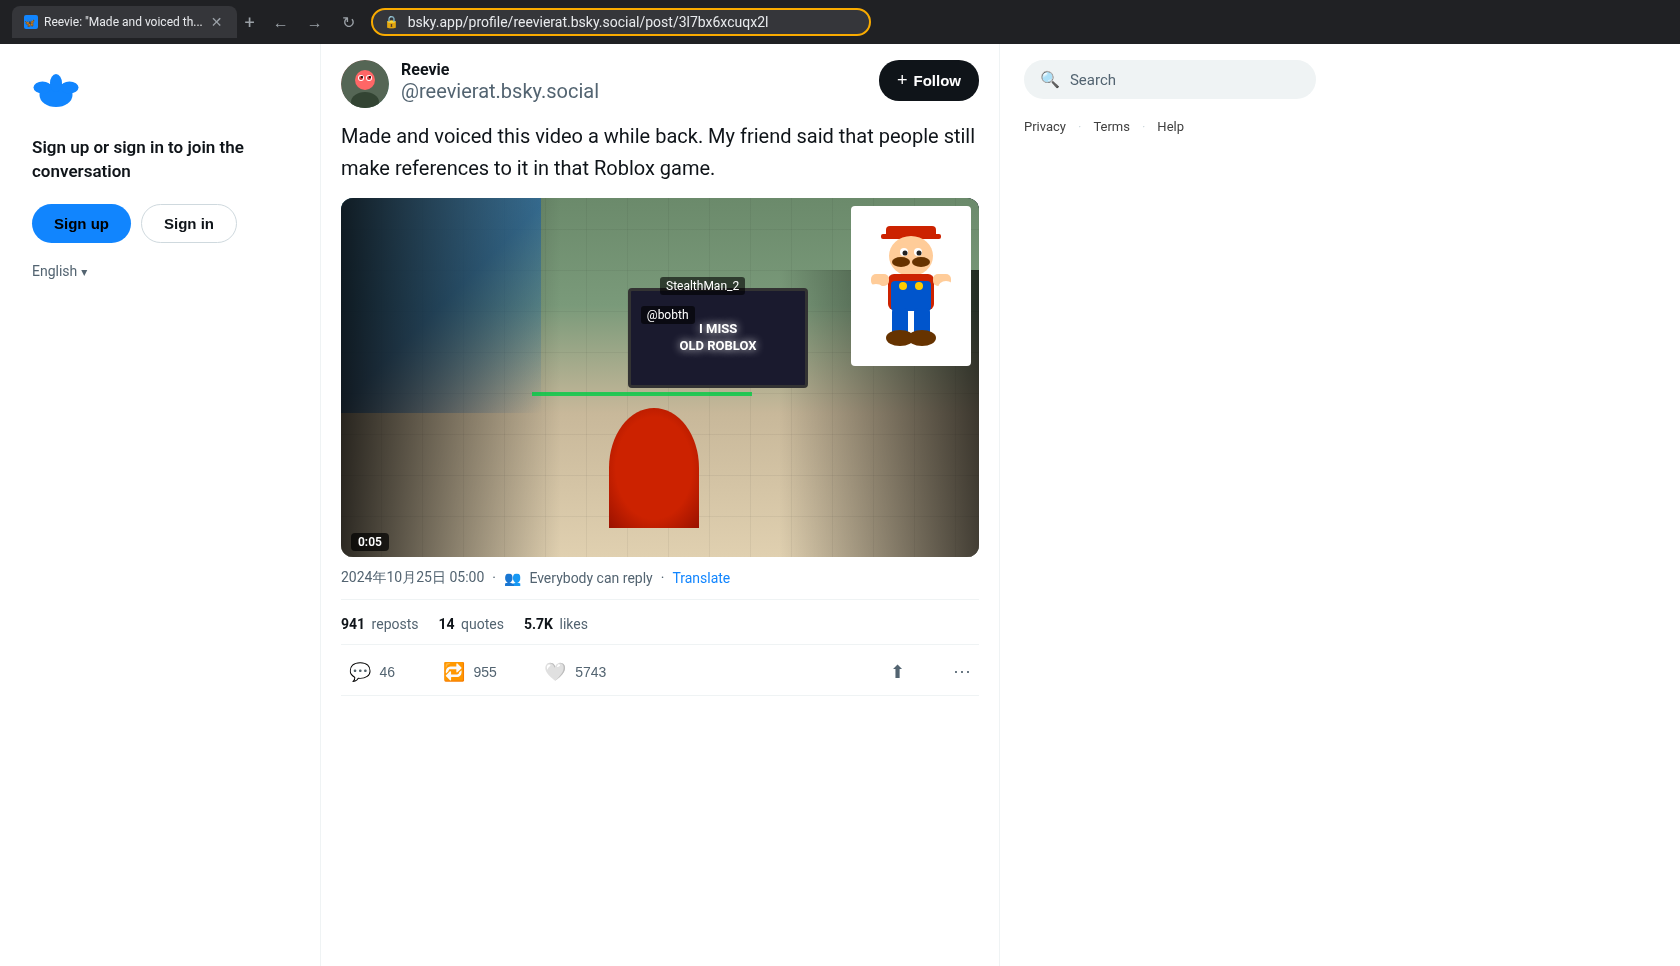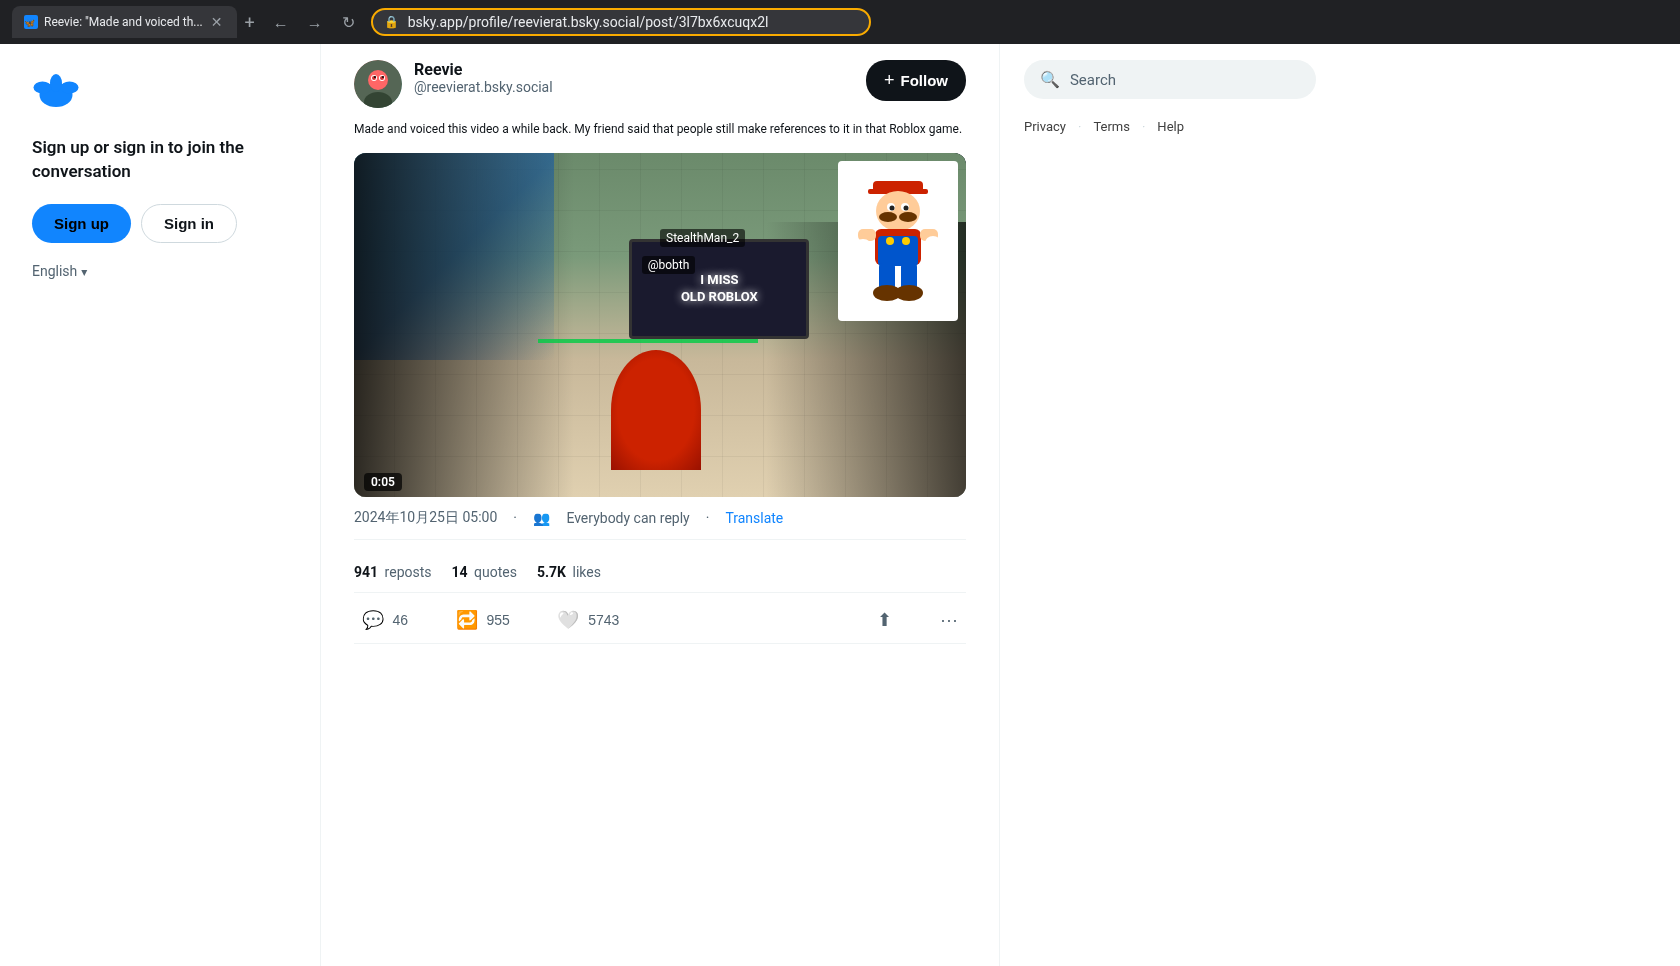--- a/index.html
+++ b/index.html
@@ -157,21 +157,21 @@
     .lang-chevron {
       font-size: 12px;
     }
 
     
     .main-content {
       flex: 1;
       border-left: 1px solid #eff3f4;
       border-right: 1px solid #eff3f4;
       max-width: 680px;
-      padding: 16px 33px;
+      padding: 16px 20px;
     }
 
     
     .post-header {
       display: flex;
       align-items: flex-start;
       gap: 12px;
       margin-bottom: 12px;
     }
     .avatar {
@@ -197,21 +197,21 @@
     }
     .user-info {
       flex: 1;
     }
     .display-name {
       font-size: 16px;
       font-weight: 700;
       color: #0f1419;
     }
     .handle {
-      font-size: 14px;
+      font-size: 20px;
       color: #536471;
     }
     .follow-btn {
       background: #0f1419;
       color: #fff;
       border: none;
       border-radius: 20px;
       padding: 10px 18px;
       font-size: 15px;
       font-weight: 600;
@@ -221,21 +221,21 @@
       gap: 6px;
       white-space: nowrap;
     }
     .follow-plus {
       font-size: 18px;
       font-weight: 400;
     }
 
     
     .post-text {
-      font-size: 12px;
+      font-size: 20px;
       line-height: 1.6;
       color: #0f1419;
       margin-bottom: 14px;
     }
 
     
     .video-container {
       border-radius: 12px;
       overflow: hidden;
       position: relative;
@@ -369,24 +369,24 @@
       font-size: 12px;
       padding: 2px 7px;
       border-radius: 4px;
       font-weight: 600;
     }
 
     
     .post-meta {
       font-size: 14px;
       color: #536471;
-      margin-bottom: 12px;
-      display: flex;
-      align-items: center;
-      gap: 16px;
+      margin-bottom: 4px;
+      display: flex;
+      align-items: center;
+      gap: 8px;
       flex-wrap: wrap;
       padding-bottom: 12px;
       border-bottom: 1px solid #eff3f4;
     }
     .post-meta-dot { color: #536471; }
     .translate-link {
       color: #1185fe;
       cursor: pointer;
       text-decoration: none;
     }

